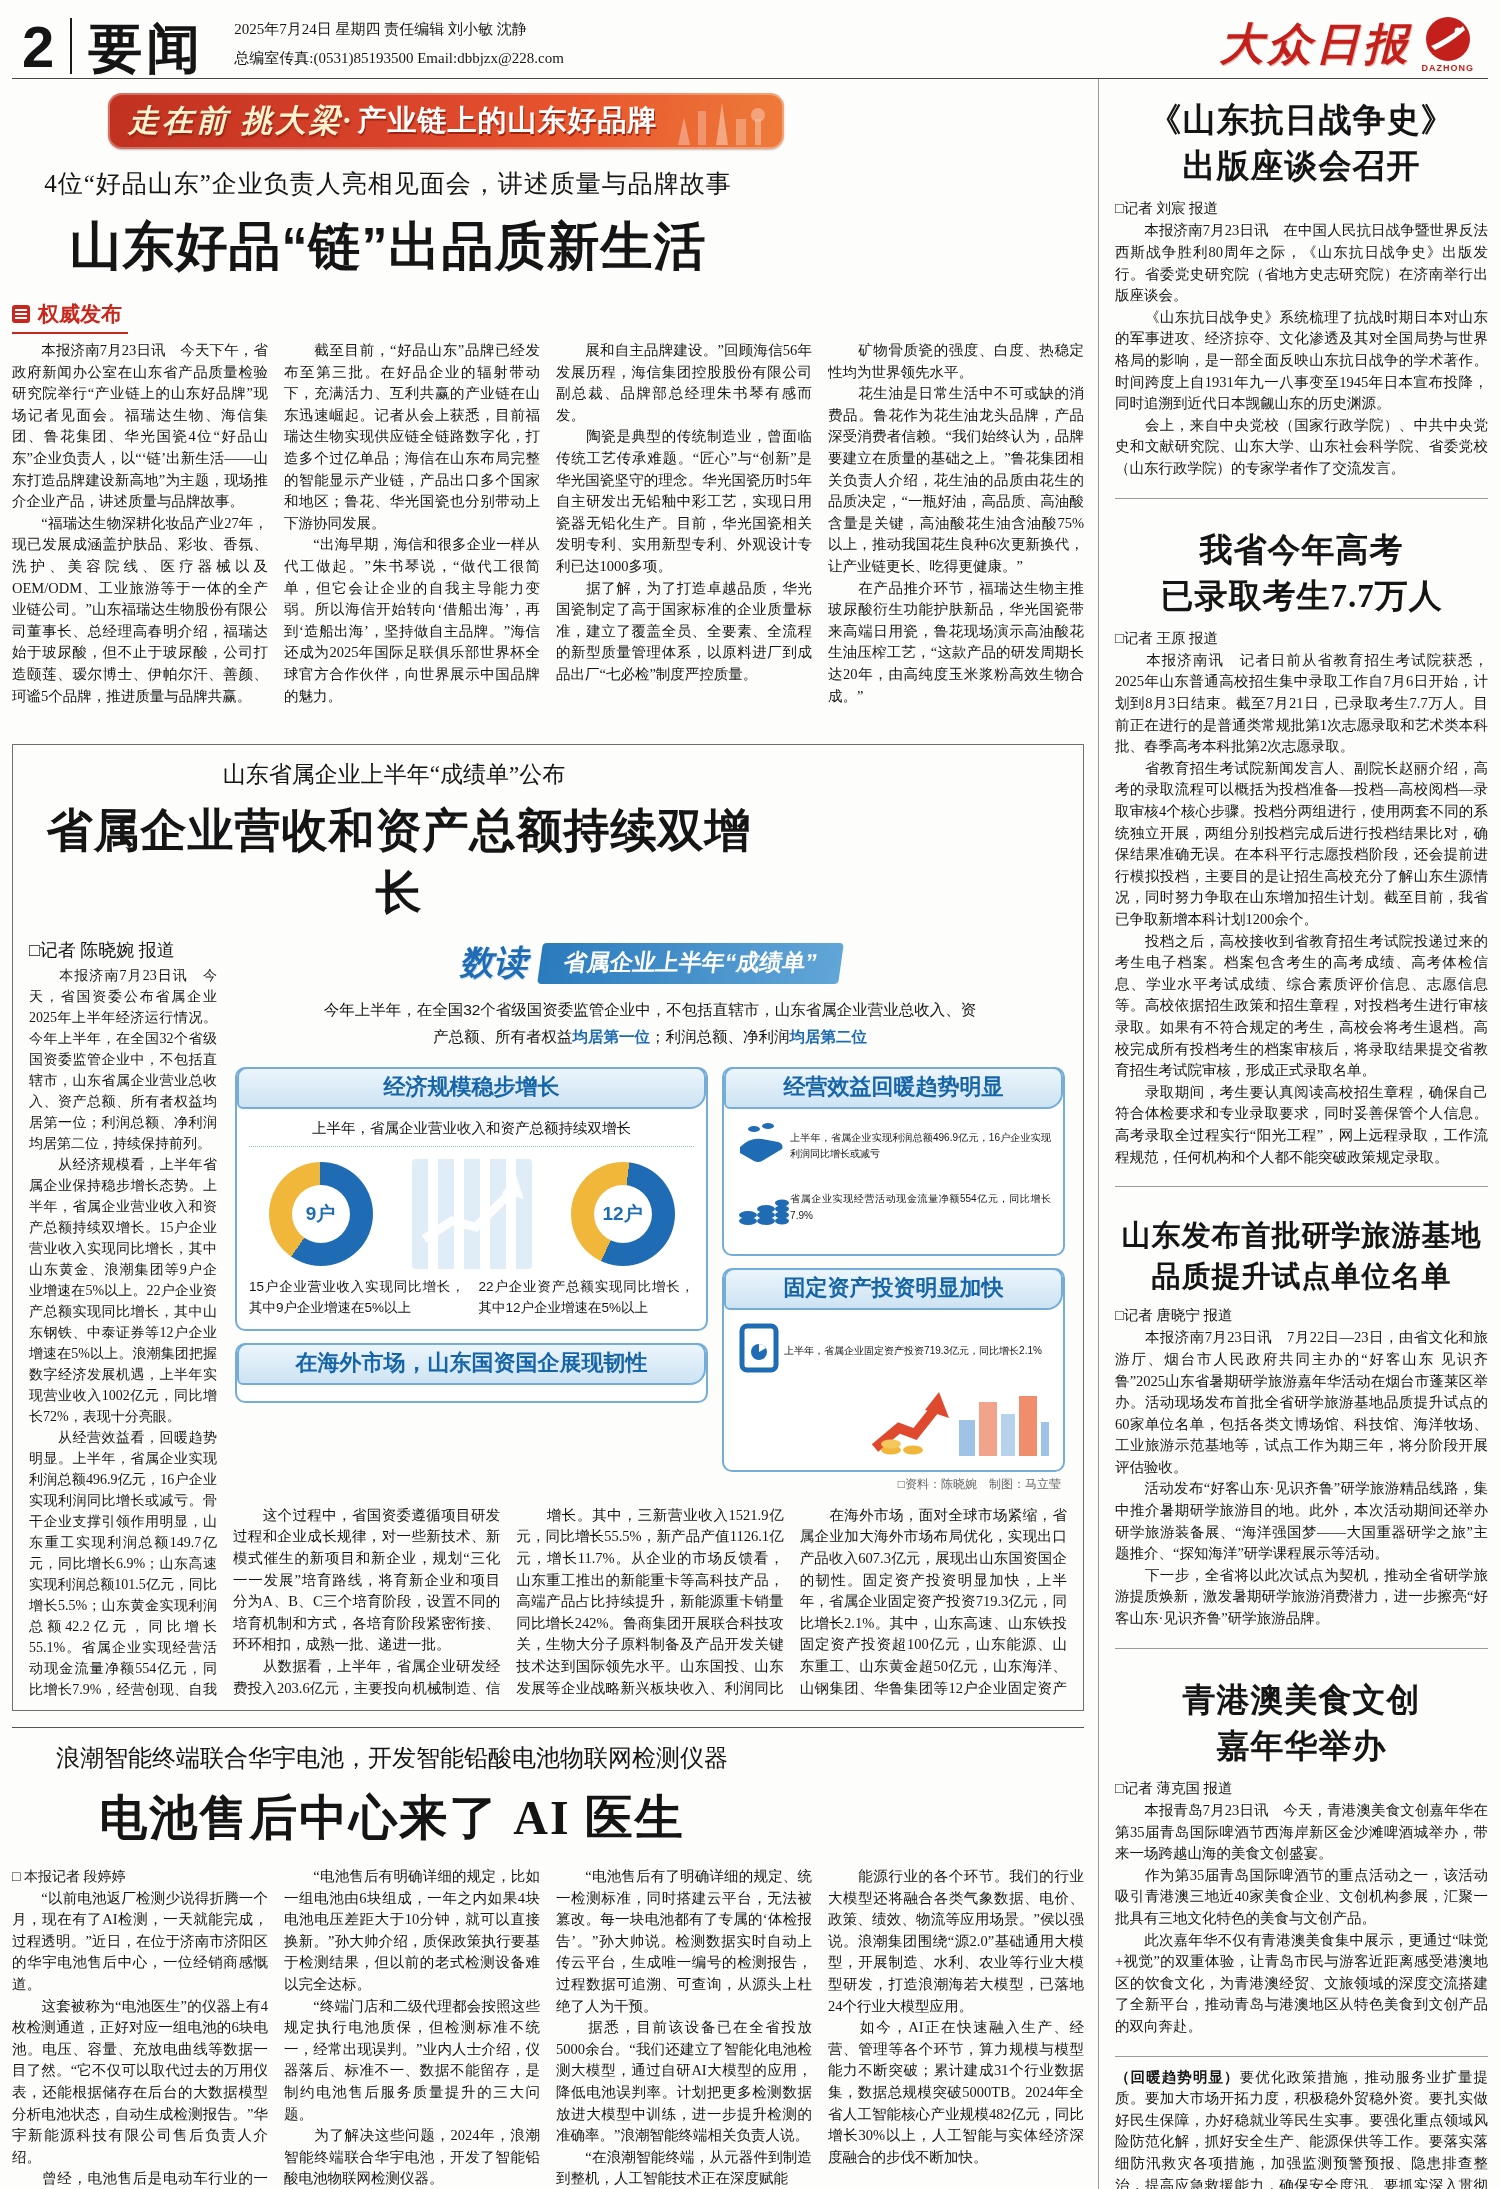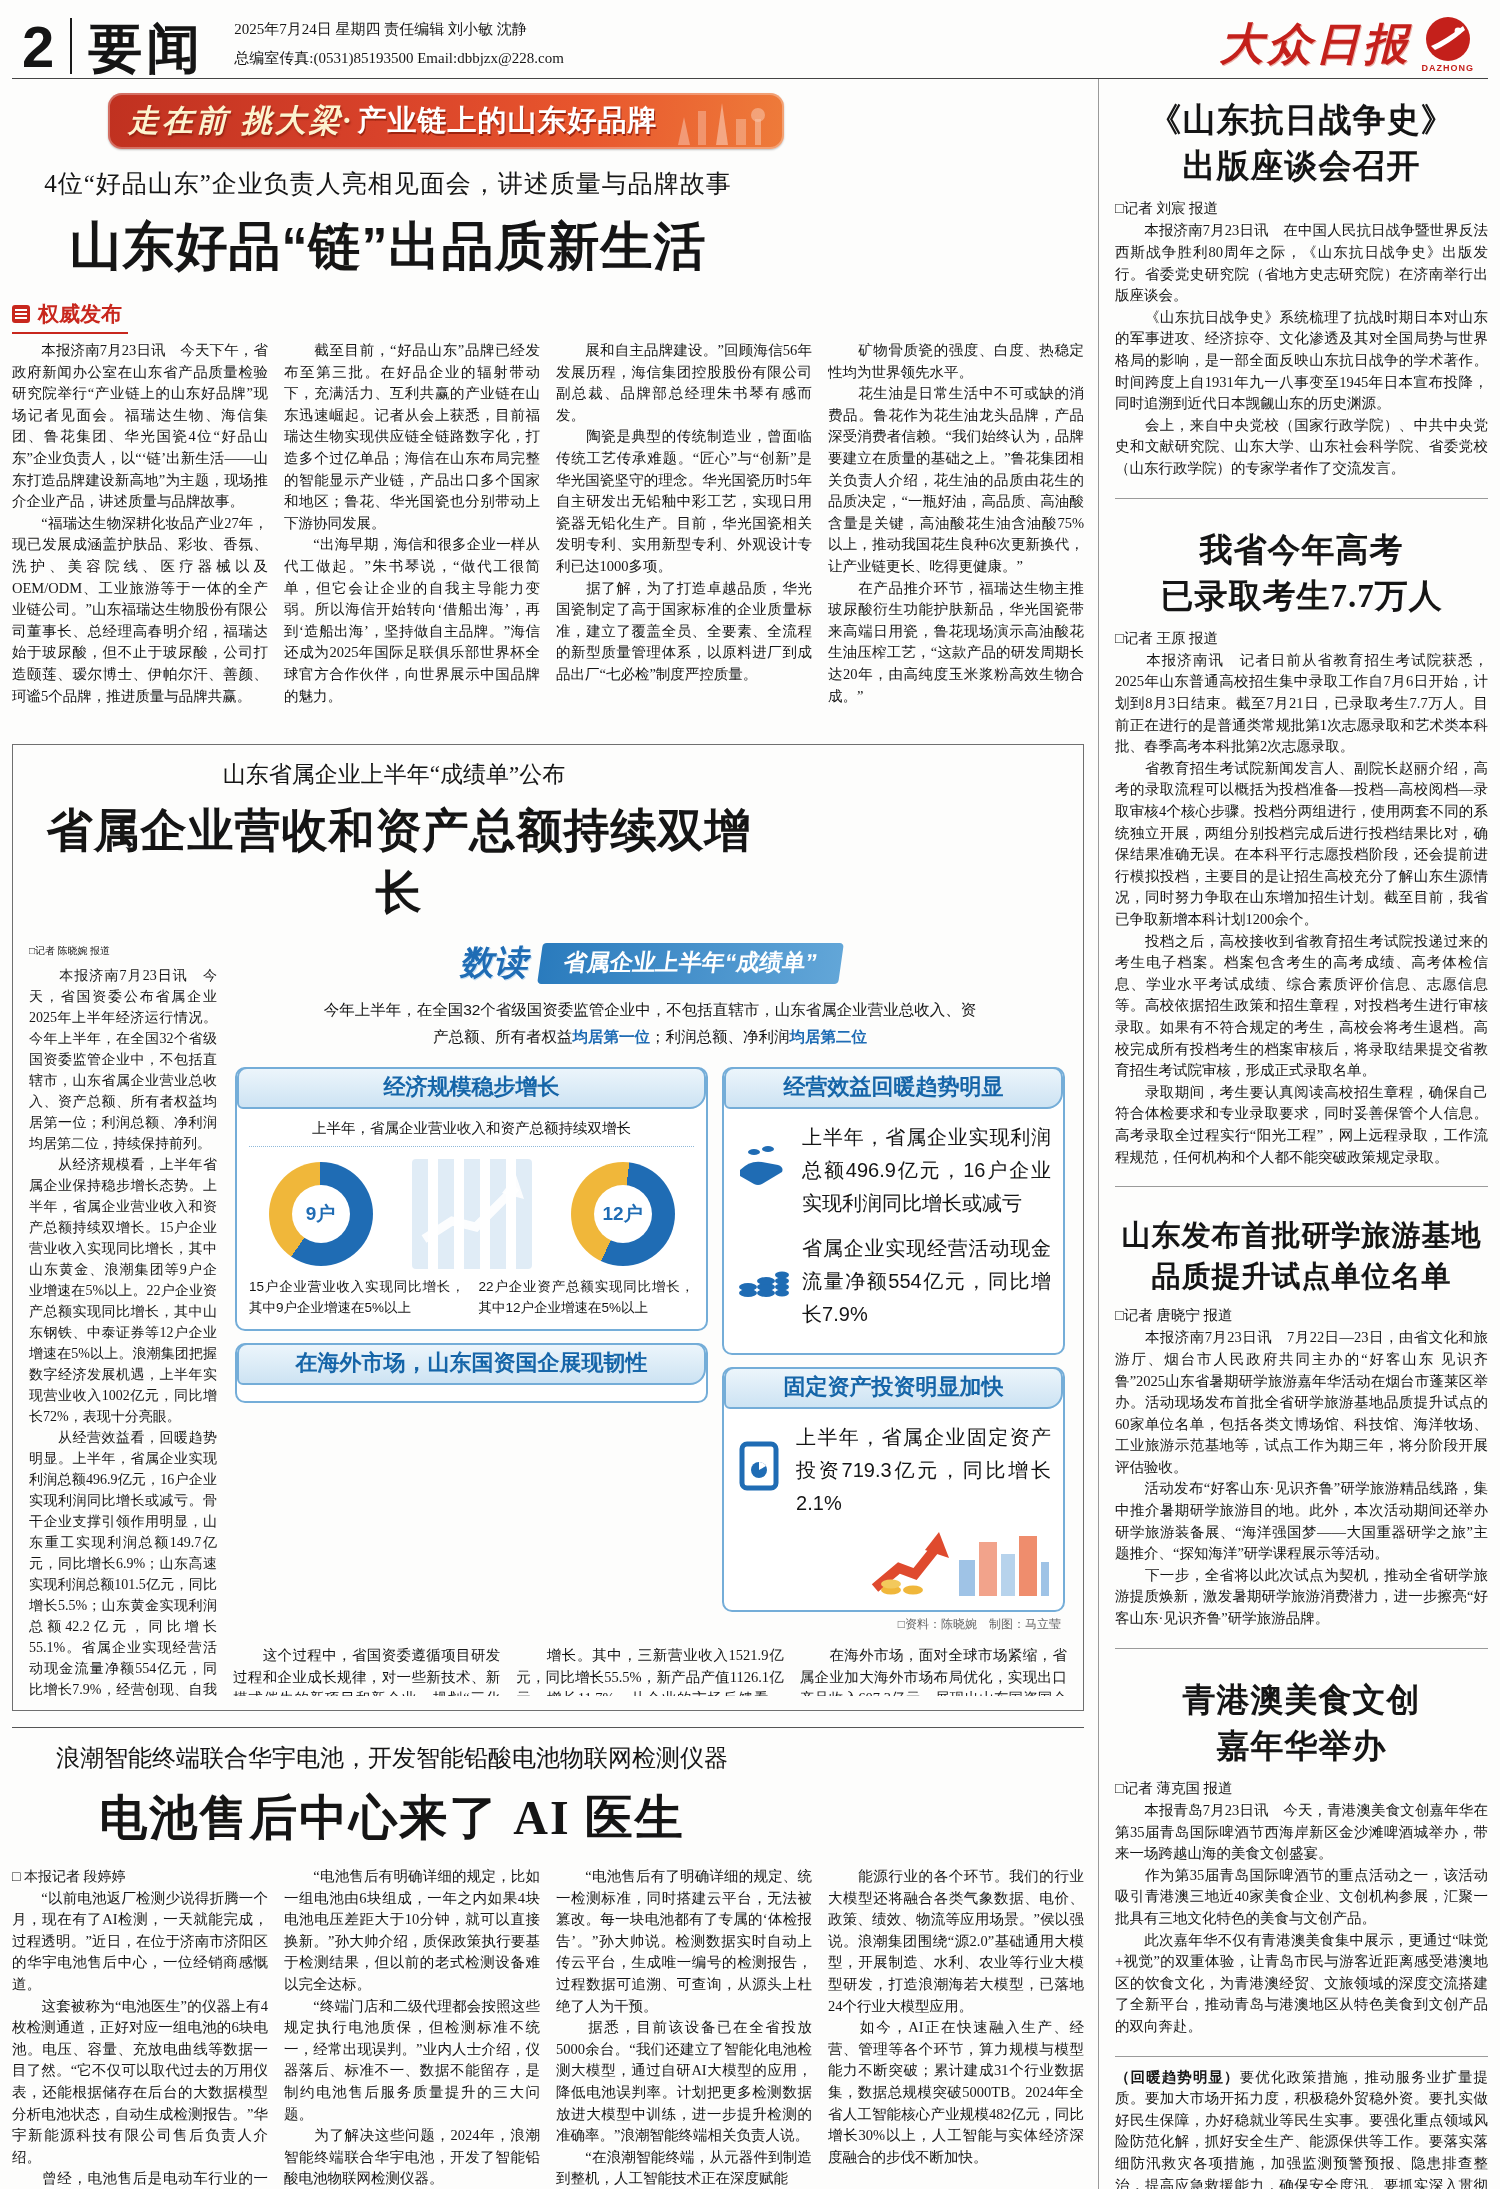--- a/index.html
+++ b/index.html
@@ -40,21 +40,21 @@
   .cols{display:flex;gap:16px;}
   .tcol{flex:1;min-width:0;overflow:hidden;font-size:14.5px;line-height:21.6px;text-align:justify;white-space:pre-line;}
   .lead-body{height:388px;margin-top:6px;}
   
   .feature{border:1px solid #6f6f6f;margin-top:16px;padding:12px 16px 14px;}
   .f-kicker{width:730px;text-align:center;font-size:23px;margin-top:2px;}
   .f-h2{width:740px;text-align:center;font-size:46px;font-family:"Liberation Sans",sans-serif;
         font-weight:900;margin:10px 0 16px;letter-spacing:1px;}
   .f-content{display:flex;gap:16px;height:756px;overflow:hidden;}
   .f-left{width:188px;flex:none;font-size:14px;line-height:21px;text-align:justify;overflow:hidden;}
-  .byline{font-size:10px;margin-bottom:4px;}
+  .byline{font-size:18px;margin-bottom:4px;}
   .f-lefttext{white-space:pre-line;overflow:hidden;}
   .f-right{flex:1;min-width:0;display:flex;flex-direction:column;}
   .info{position:relative;padding:0 2px;}
   .info-head{display:flex;align-items:center;justify-content:center;gap:12px;margin:0 0 10px;}
   .shudu{font-size:34px;font-weight:900;color:#1f6cb4;font-style:italic;text-shadow:1px 1px 0 #c3dcf0;}
   .shudu-banner{background:linear-gradient(90deg,#2a7bbd,#62a6d8);color:#fff;font-family:"Liberation Sans",sans-serif;
                 font-weight:900;font-size:23px;padding:4px 24px 6px;border-radius:4px;transform:skewX(-8deg);}
   .info-intro{font-size:15.5px;line-height:1.75;text-align:center;max-width:660px;margin:0 auto 17px;
               font-family:"Liberation Sans",sans-serif;}
   .hl-blue{color:#1f6cb4;font-weight:bold;}
@@ -71,21 +71,21 @@
   .donut{width:104px;height:104px;border-radius:50%;position:relative;display:flex;align-items:center;justify-content:center;}
   .donut.d1{background:conic-gradient(from 215deg,#f0b73a 0 40%,#1f6cb4 40% 100%);}
   .donut.d2{background:conic-gradient(from 205deg,#f0b73a 0 45%,#1f6cb4 45% 100%);}
   .donut::after{content:"";position:absolute;width:58px;height:58px;background:#fff;border-radius:50%;}
   .donut span{position:relative;z-index:1;color:#1f6cb4;font-weight:900;font-size:19px;font-family:"Liberation Sans",sans-serif;}
   .bars{width:120px;height:110px;position:relative;background:
         repeating-linear-gradient(90deg,#e0ecf6 0 16px,transparent 16px 26px);border-radius:4px;}
   .bars svg{position:absolute;left:6px;top:14px;}
   .donut-caps{display:flex;gap:14px;font-size:13.5px;font-family:"Liberation Sans",sans-serif;line-height:1.55;}
   .cap{flex:1;text-align:justify;}
-  .irow{display:flex;align-items:center;gap:12px;font-size:20px;font-family:"Liberation Sans",sans-serif;
+  .irow{display:flex;align-items:center;font-size:10px;font-family:"Liberation Sans",sans-serif;
         line-height:1.65;margin:12px 0;text-align:justify;}
   .irow .ic{flex:none;}
   .illus{display:flex;justify-content:flex-end;gap:6px;margin-top:4px;}
   .credit{text-align:right;font-size:12px;color:#666;font-family:"Liberation Sans",sans-serif;margin:4px 4px 0 0;}
   .cols3{display:flex;gap:16px;margin-top:12px;height:258px;overflow:hidden;}
   
   .battery{border-top:1px solid #555;margin-top:16px;padding-top:14px;}
   .b-kicker{width:760px;text-align:center;font-size:24px;}
   .b-h2{width:760px;text-align:center;font-size:48px;font-weight:900;margin:12px 0 16px;letter-spacing:2px;}
   .b-body{height:378px;}

